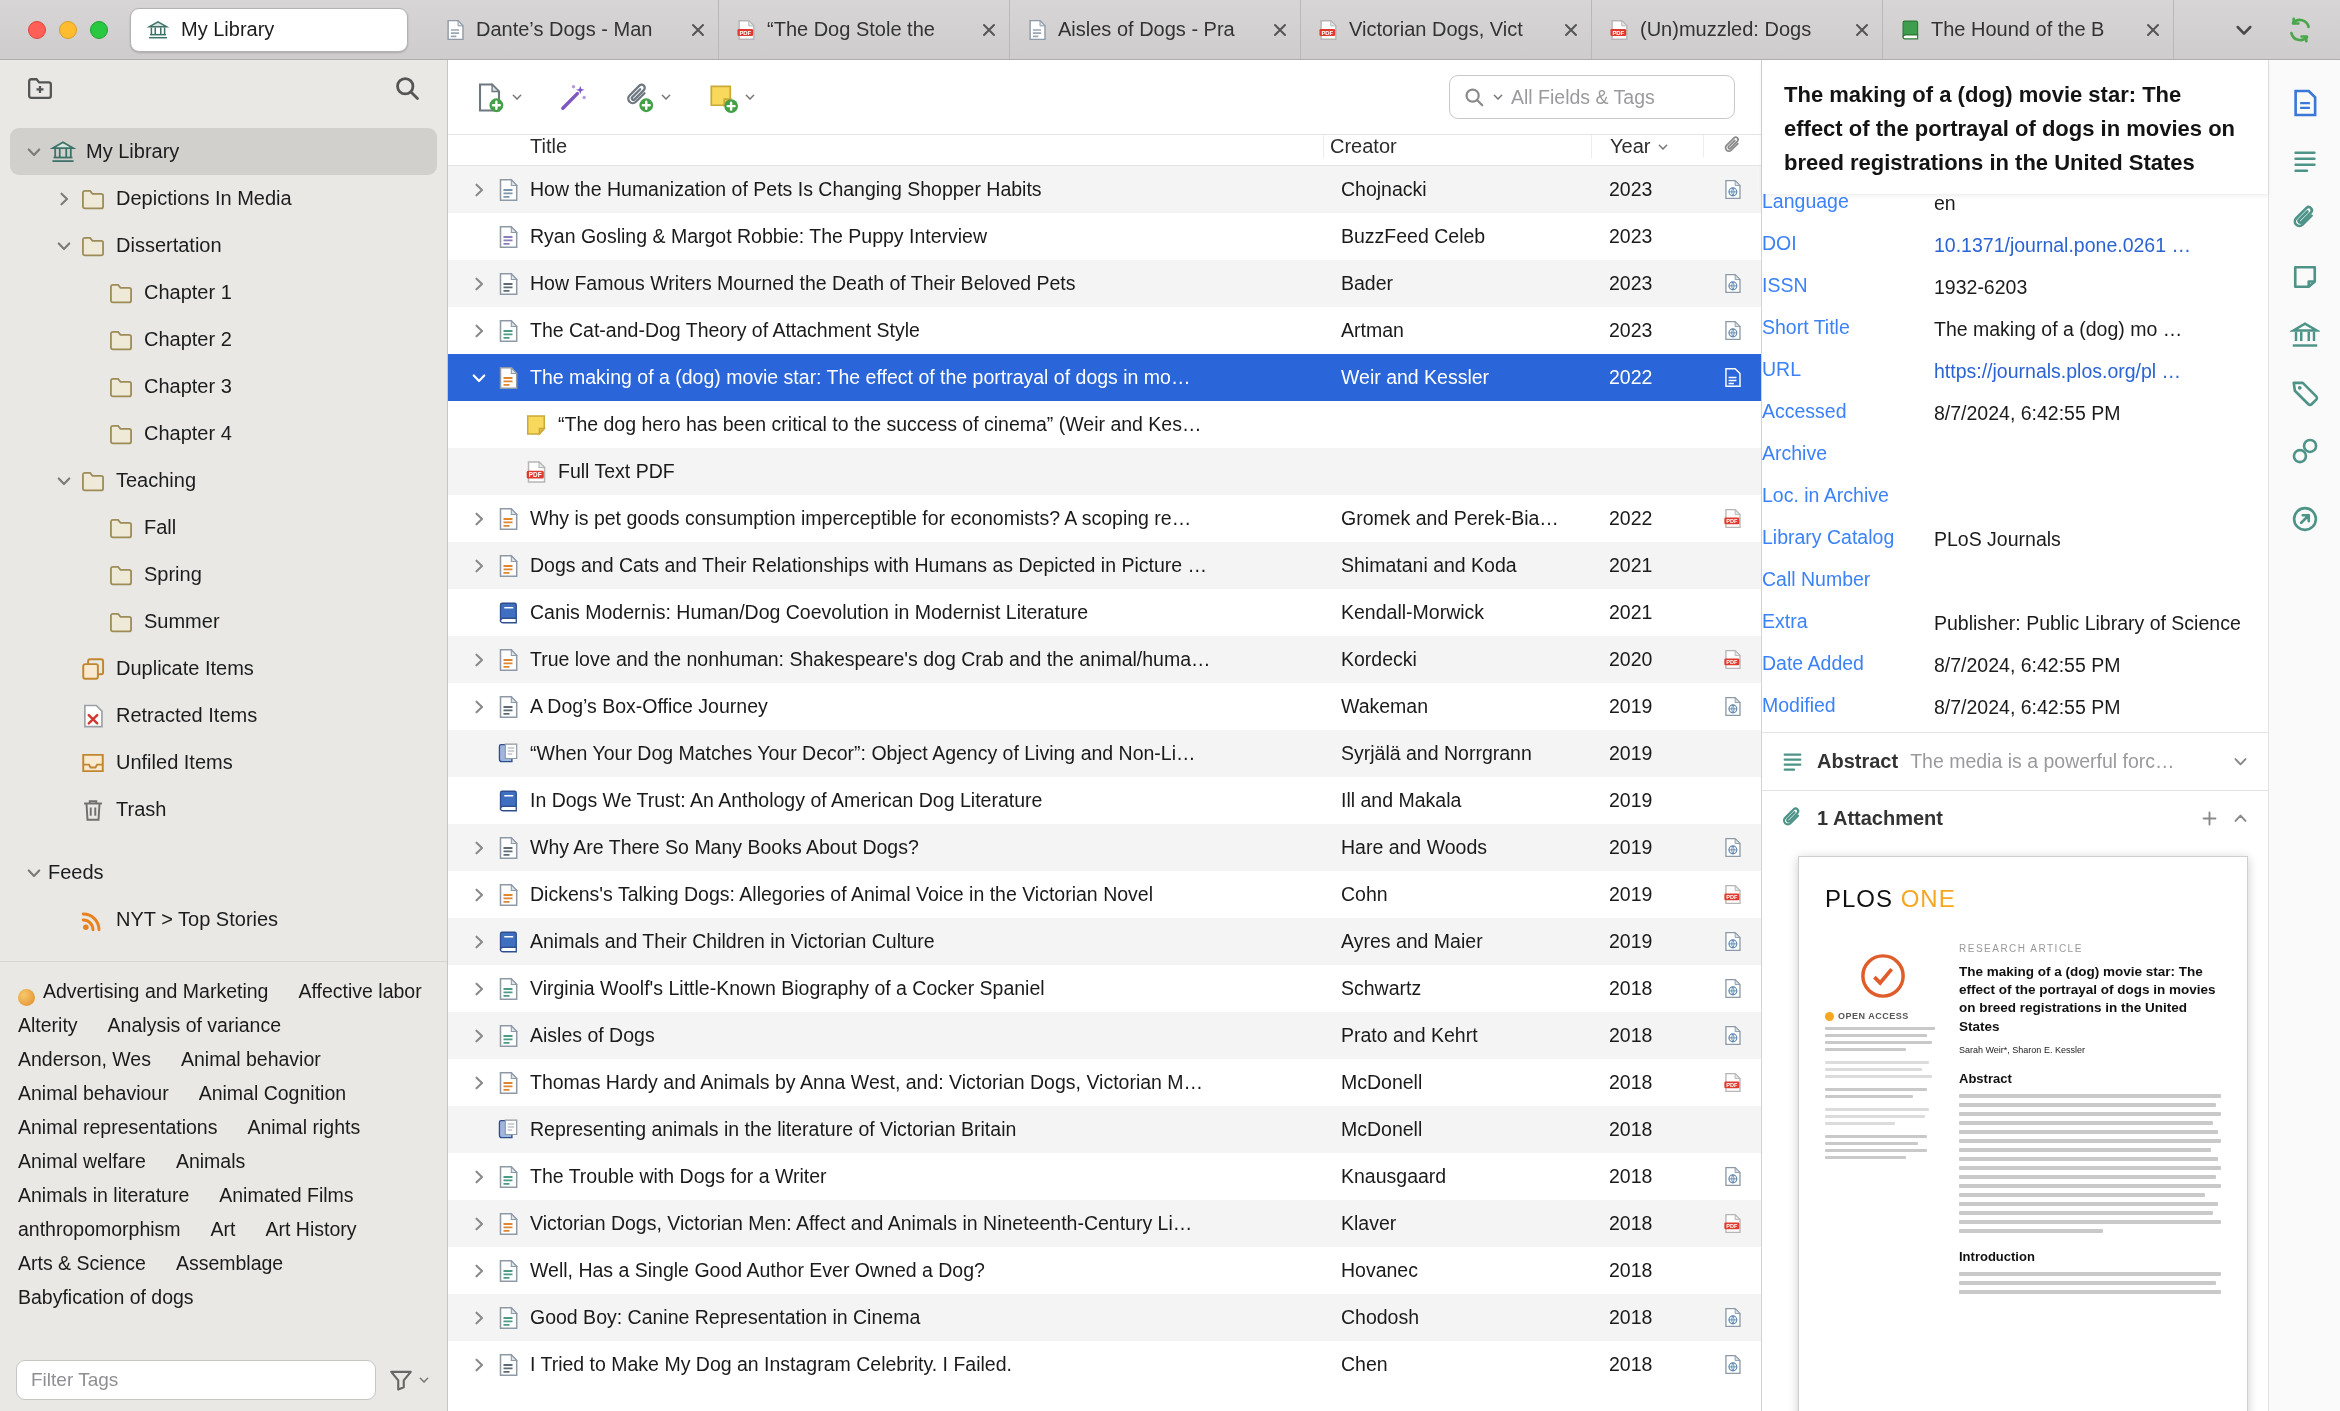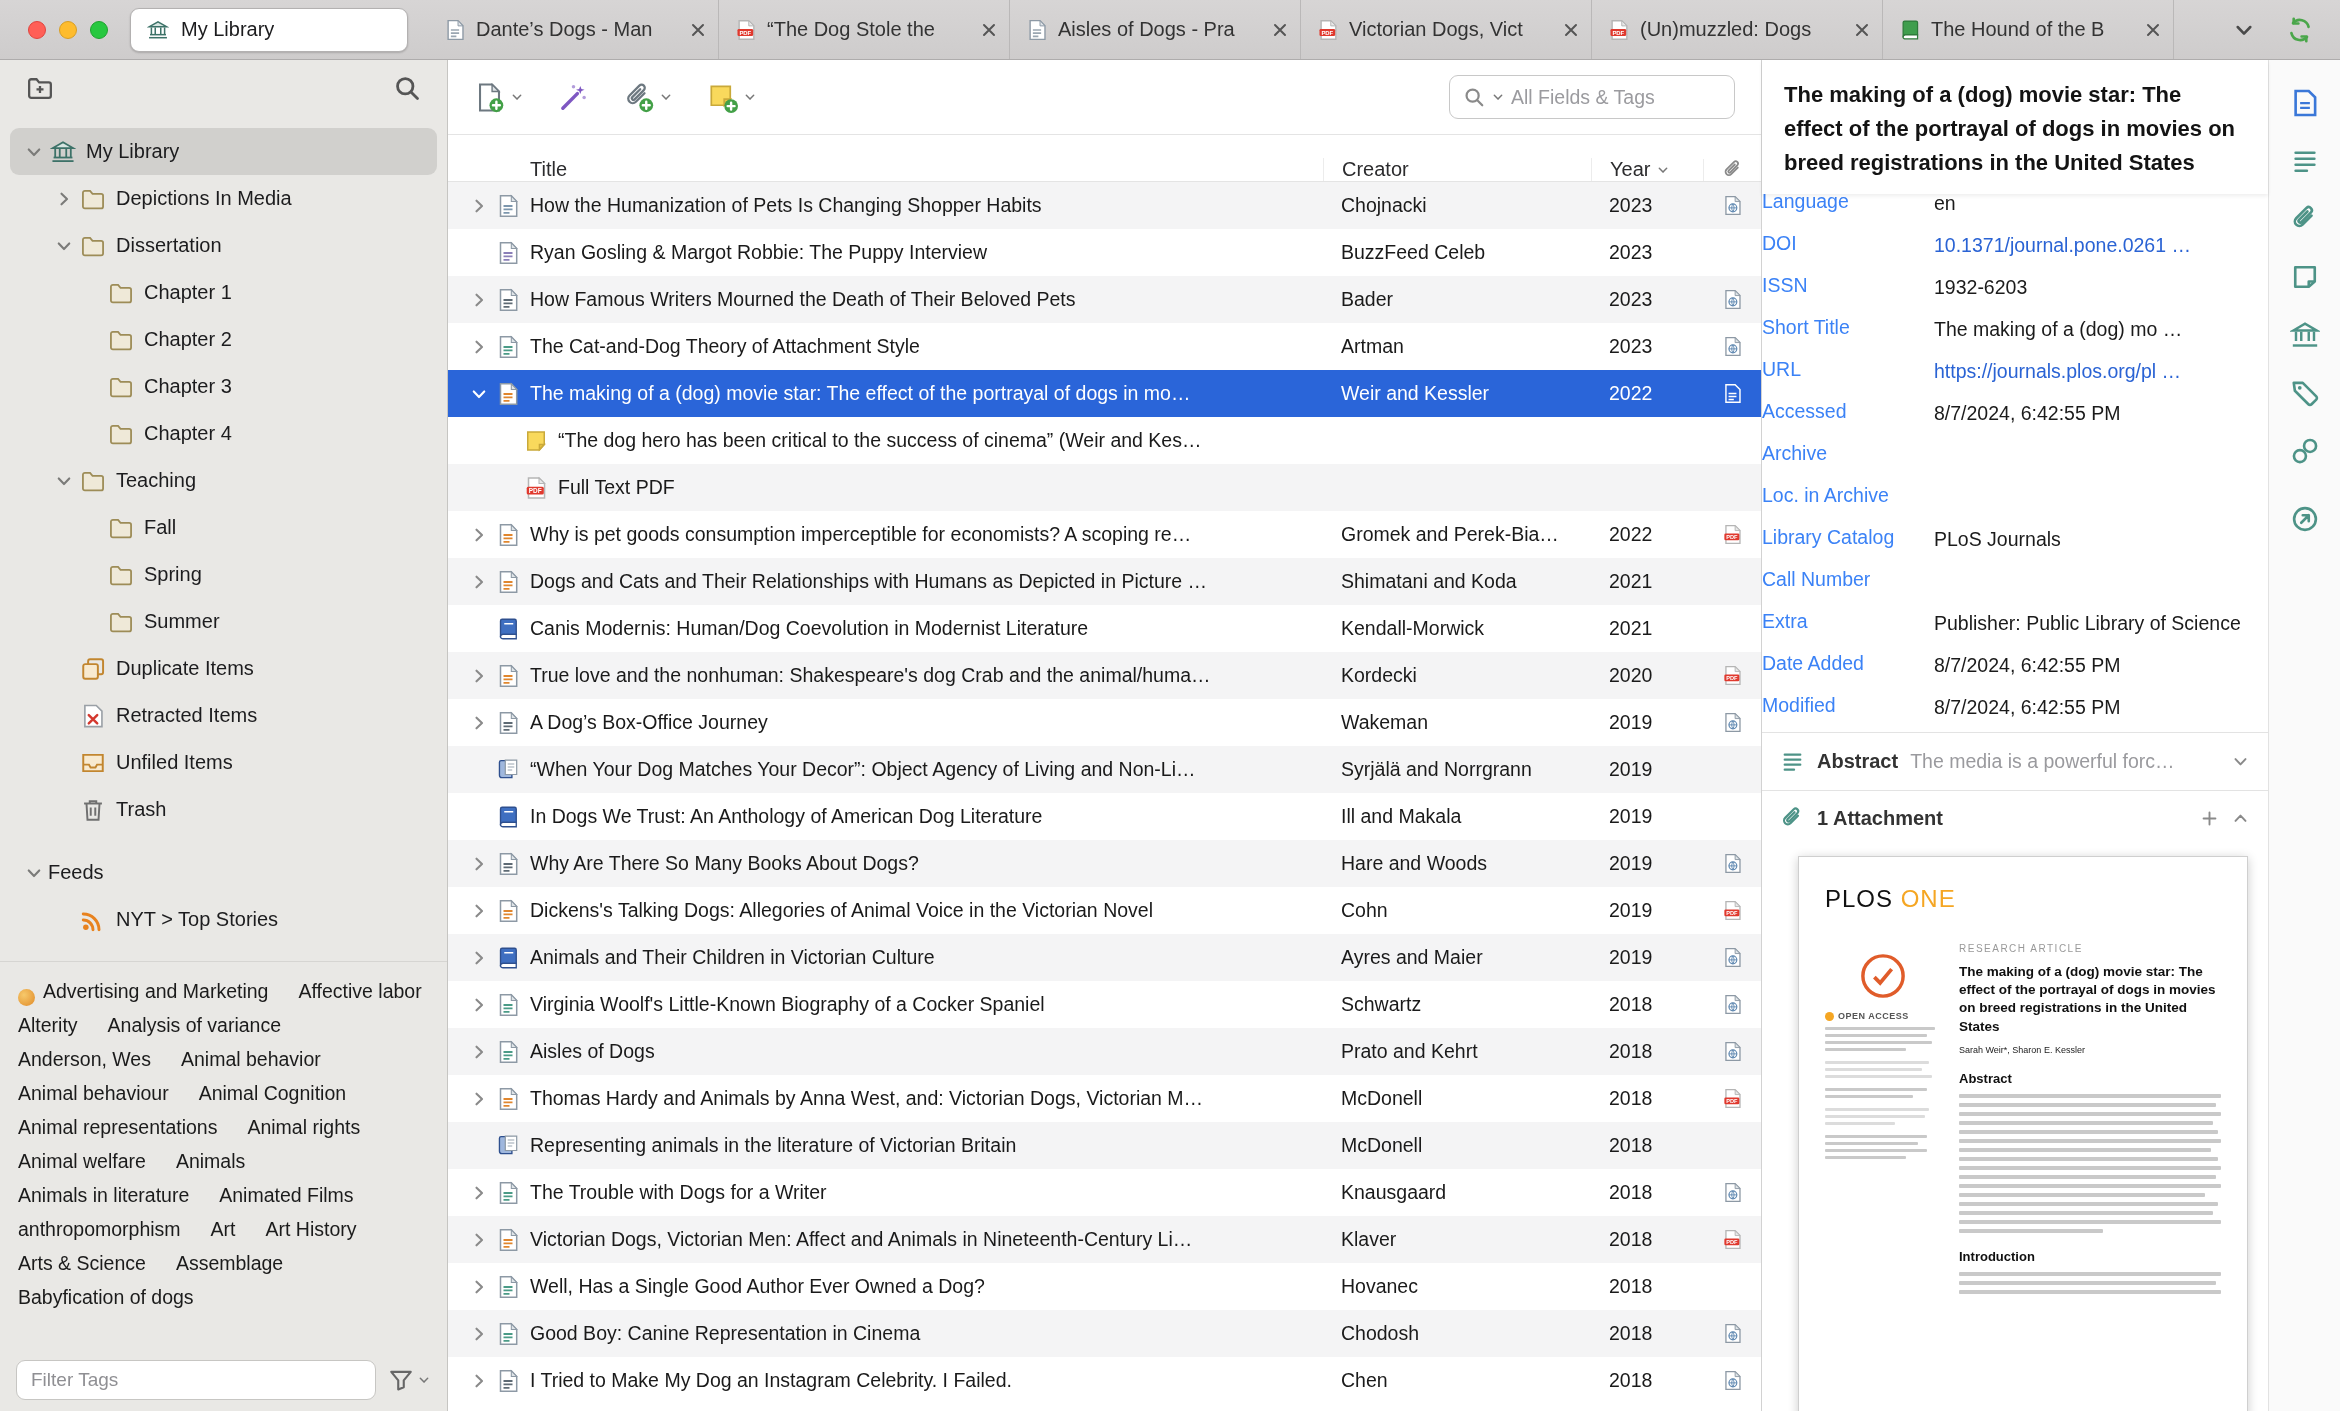--- a/index.html
+++ b/index.html
@@ -49,24 +49,24 @@
 .filter-input{flex:1;height:40px;background:#fff;border:1px solid #c7c6c3;border-radius:9px;display:flex;align-items:center;padding:0 14px;color:#8f8f93;font-size:19px}
 .funnel-wrap{display:flex;align-items:center;gap:3px;color:#666}
 .chev12{width:14px;height:14px;color:#777}
 
 
 .ip-toolbar{height:74px;flex:none;display:flex;align-items:center;padding:0 26px;gap:34px}
 .tool-group{display:flex;align-items:center;gap:5px}
 .tool-icon{width:31px;height:31px}
 .search-box{margin-left:auto;width:286px;height:44px;border:1px solid #c8c8c8;border-radius:9px;background:#fff;display:flex;align-items:center;gap:6px;padding:16px 13px;color:#9b9b9f;font-size:19.5px}
 .search-box .mag{width:22px;height:22px;color:#8a8a8a}
-.cols-header{height:48px;flex:none;display:flex;align-items:flex-end;border-top:1px solid #e4e4e4;border-bottom:1px solid #e4e4e4;font-size:20px;color:#2c2c2e}
+.cols-header{height:32px;flex:none;display:flex;align-items:flex-start;border-top:1px solid #e4e4e4;border-bottom:1px solid #e4e4e4;font-size:20px;color:#2c2c2e}
 .cols-header>div{display:flex;align-items:center}
 .col-title{flex:1;min-width:0;padding-left:82px}
-.col-creator{width:268px;padding-left:18px;border-left:1px solid #ececec}
+.col-creator{width:268px;padding-left:6px;border-left:1px solid #ececec}
 .col-year{width:112px;padding-left:18px;border-left:1px solid #ececec;gap:6px}
 .col-attach{width:58px;justify-content:center;border-left:1px solid #ececec;color:#8a8a8a}
 .rows{flex:1;overflow:hidden}
 .row{height:47px;display:flex;align-items:center;font-size:19.5px;color:#1a1a1a;background:#fff}
 .row.odd{background:#f4f4f5}
 .row.sel{background:var(--selection_blue,#2a65d9);color:#fff}
 .r-twisty{width:26px;height:20px;margin-left:18px;display:flex;align-items:center;justify-content:center;color:#8a8a8a}
 .row.sel .r-twisty{color:#fff}
 .row.child .r-twisty{visibility:hidden}
 .r-icon{width:24px;height:24px;margin:0 10px 0 4px}

